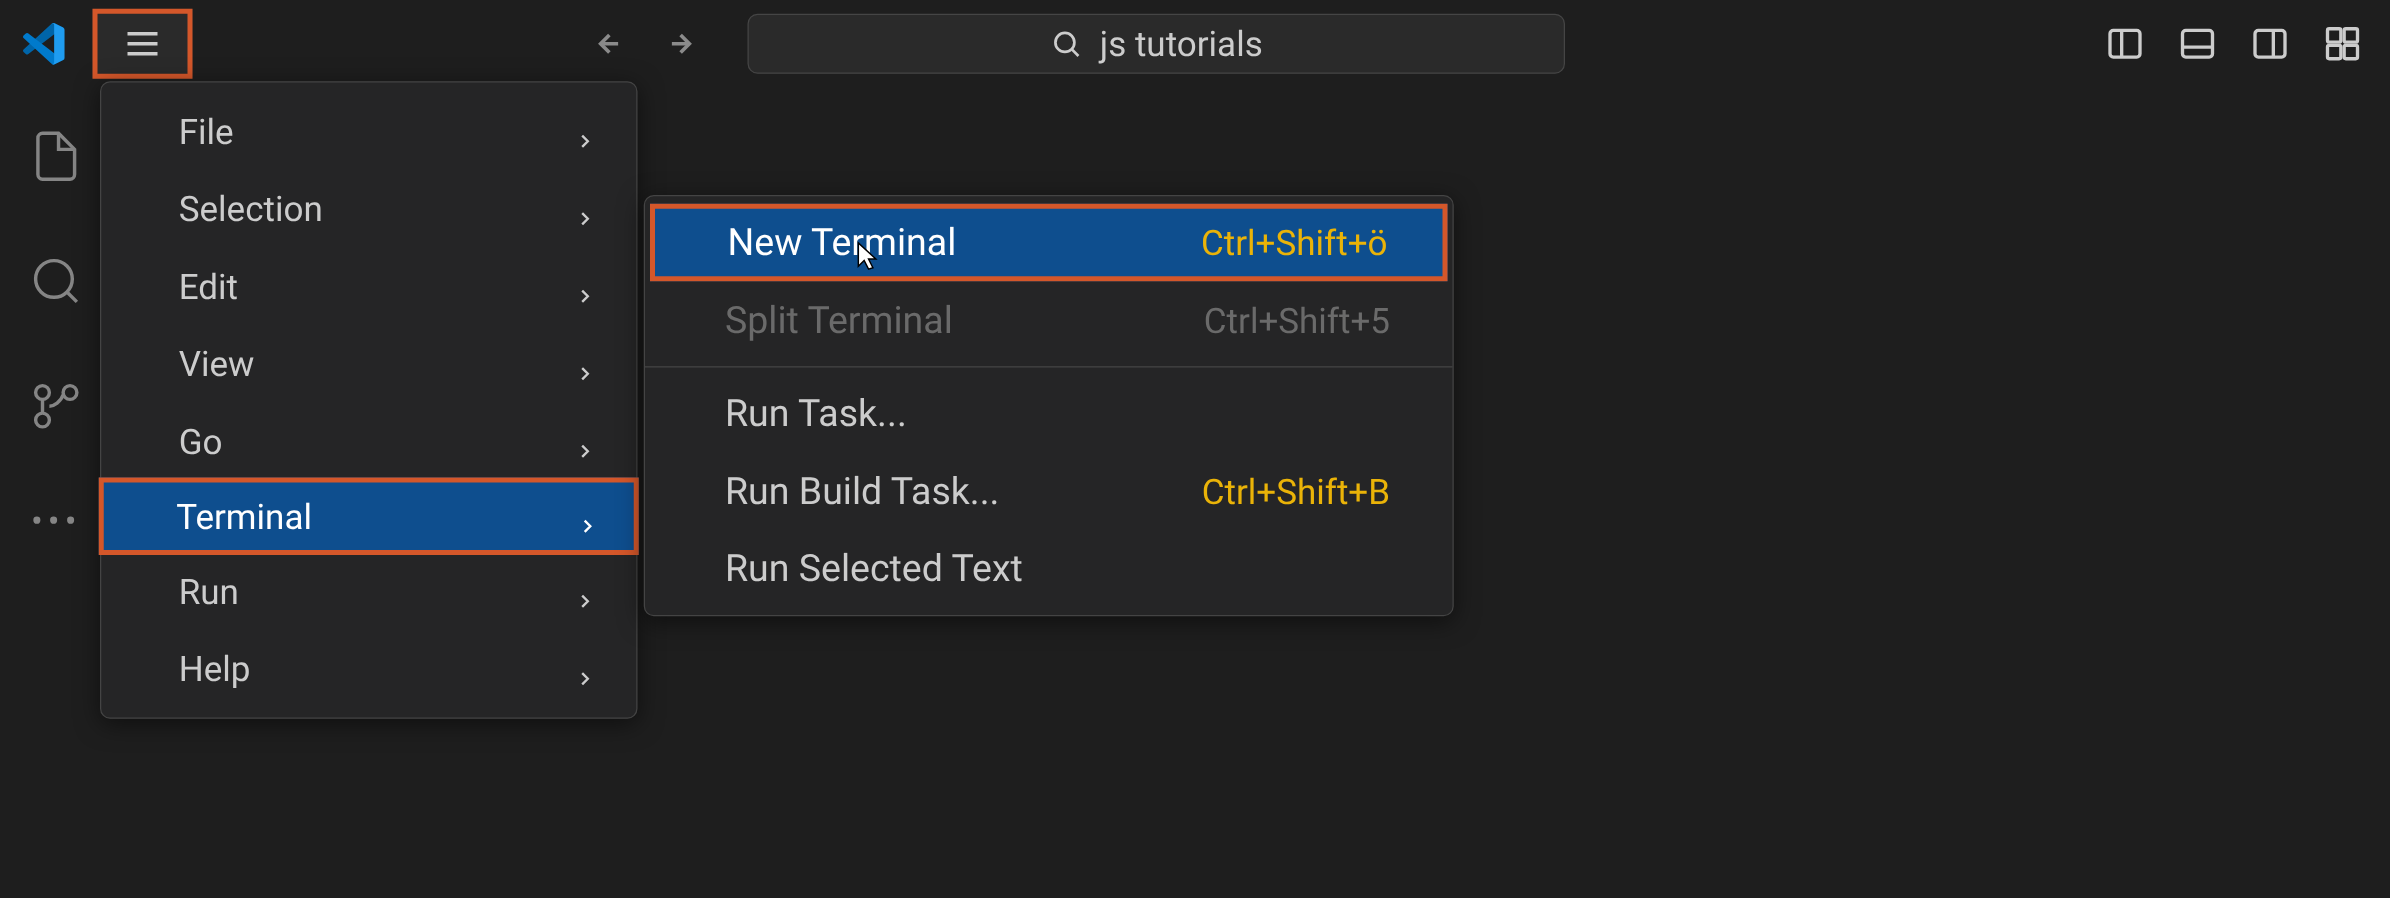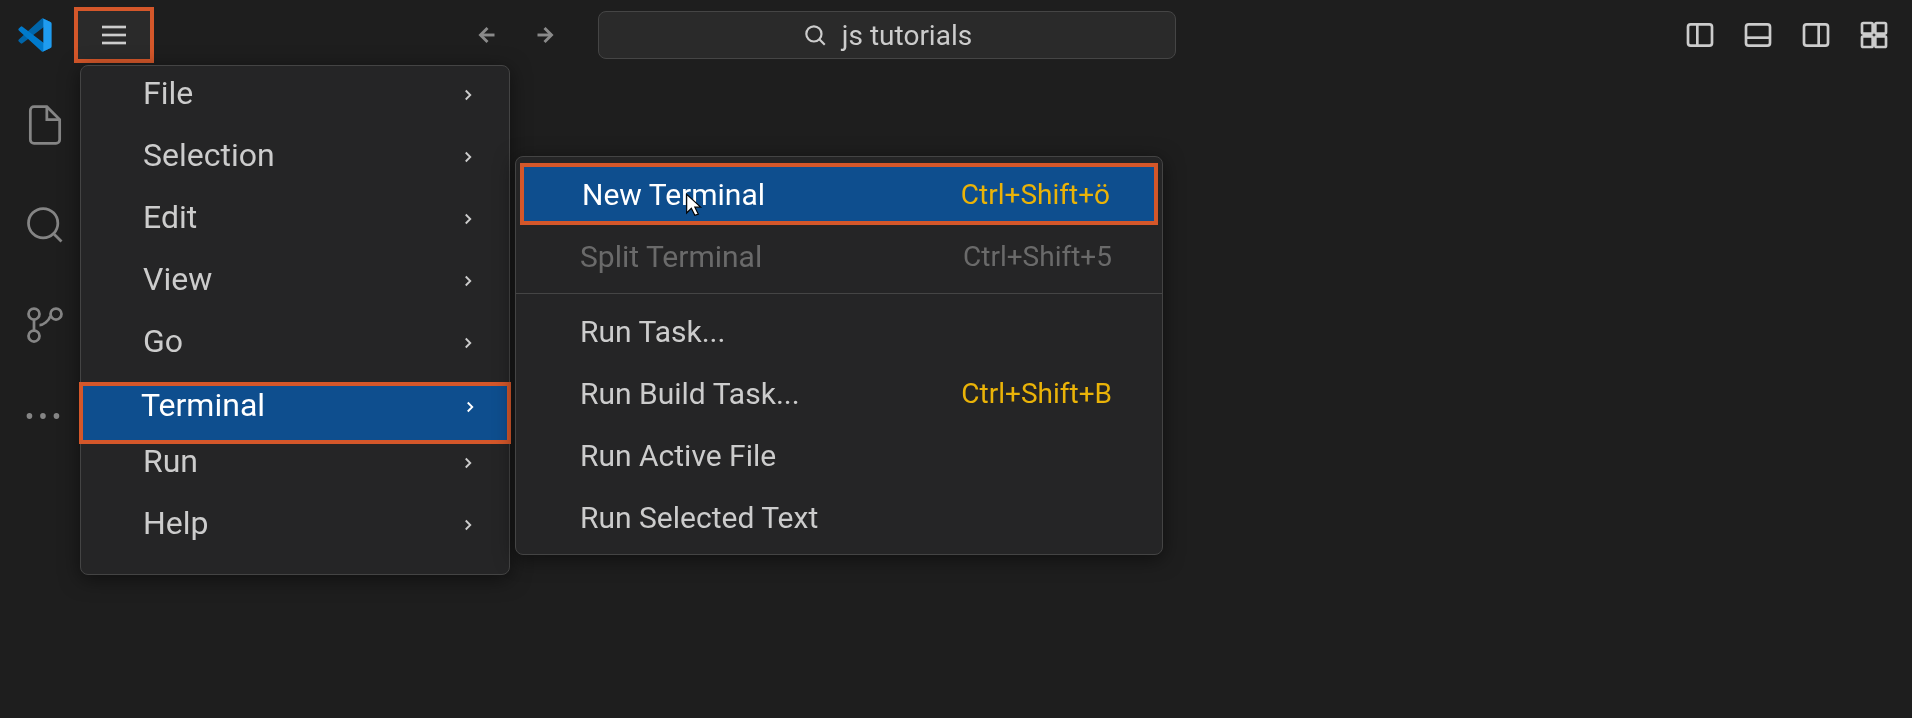--- a/index.html
+++ b/index.html
@@ -61,21 +61,21 @@
       align-items: center;
       justify-content: center;
     }
     .nav-arrow svg {
       width: 28px;
       height: 28px;
       stroke: #8a8a8a;
     }
     .search-box {
       margin-left: 30px;
-      width: 578px;
+      width: 654px;
       height: 48px;
       background: #2a2a2a;
       border: 1px solid #454545;
       border-radius: 8px;
       display: flex;
       align-items: center;
       justify-content: center;
       gap: 14px;
     }
     .search-box svg {
@@ -148,24 +148,24 @@
       width: 430px;
       background: #252526;
       border: 1px solid #444;
       border-radius: 8px;
       padding: 8px 0;
       box-shadow: 0 4px 20px rgba(0,0,0,0.5);
     }
     .menu-item {
       height: 62px;
       display: flex;
-      align-items: flex-start;
+      align-items: center;
       justify-content: space-between;
       padding: 0 32px 0 62px;
-      font-size: 32px;
+      font-size: 28px;
       color: #cccccc;
       position: relative;
     }
     .menu-item.highlighted {
       background: #0e4e8e;
       color: #ffffff;
       border: 4px solid #d4572a;
       margin: -2px -2px;
       padding: 0 28px 0 58px;
     }
@@ -390,23 +390,20 @@
   </div>
   <div class="submenu-separator"></div>
   <div class="submenu-item">
     <span>Run Task...</span>
   </div>
   <div class="submenu-item">
     <span>Run Build Task...</span>
     <span class="shortcut">Ctrl+Shift+B</span>
   </div>
   <div class="submenu-item">
-    <span>Run Active File</span>
-  </div>
-  <div class="submenu-item">
     <span>Run Selected Text</span>
   </div>
 </div>
 
 <div class="cursor">
   <svg viewBox="0 0 24 24" fill="#ffffff" stroke="#000" stroke-width="1">
     <path d="M4 2 L4 18 L8 14 L11 20 L14 19 L11 13 L16 13 Z"></path>
   </svg>
 </div>
 

